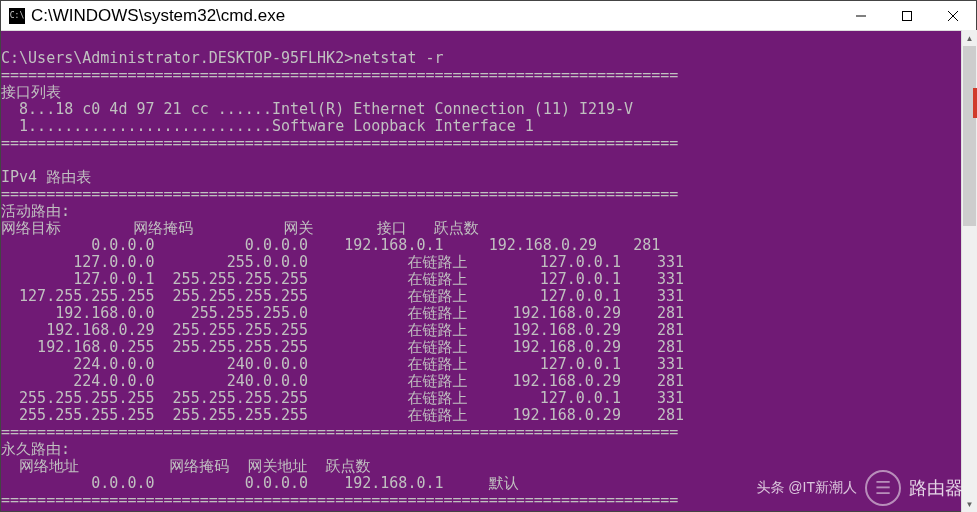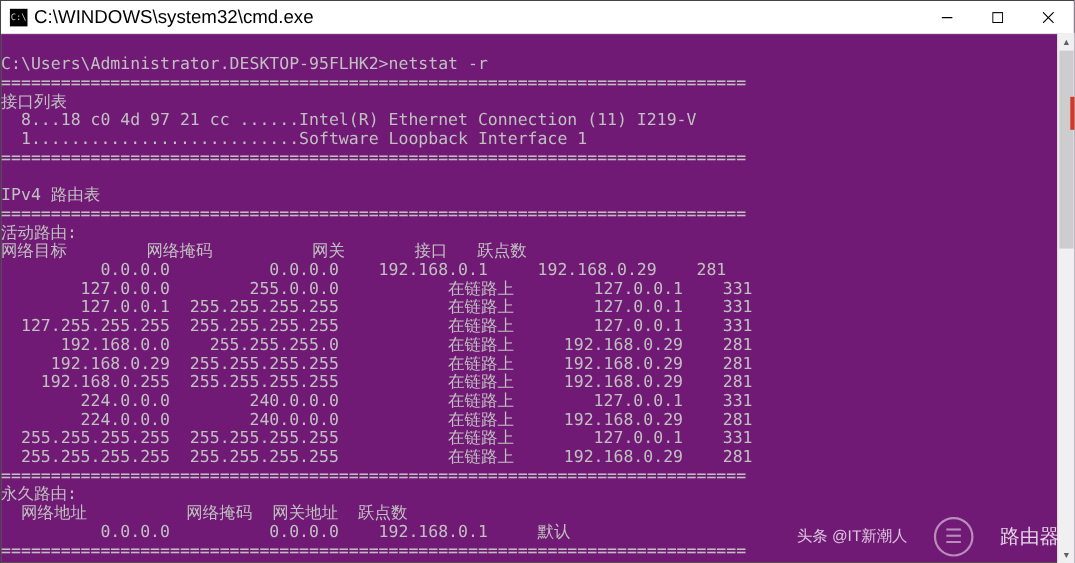--- a/index.html
+++ b/index.html
@@ -93,21 +93,21 @@
     color: #606060;
   }
   .scrollbar-arrow.up { top: 0; }
   .scrollbar-arrow.down { bottom: 0; }
   .watermark {
     position: absolute;
     right: 14px;
     bottom: 6px;
     display: flex;
     align-items: center;
-    gap: 24px;
+    gap: 8px;
     color: rgba(255,255,255,0.82);
     font-size: 18px;
     font-family: "Microsoft YaHei", sans-serif;
     pointer-events: none;
   }
   .watermark .sub {
     font-size: 14px;
     color: rgba(255,255,255,0.75);
   }
   .wm-icon {

